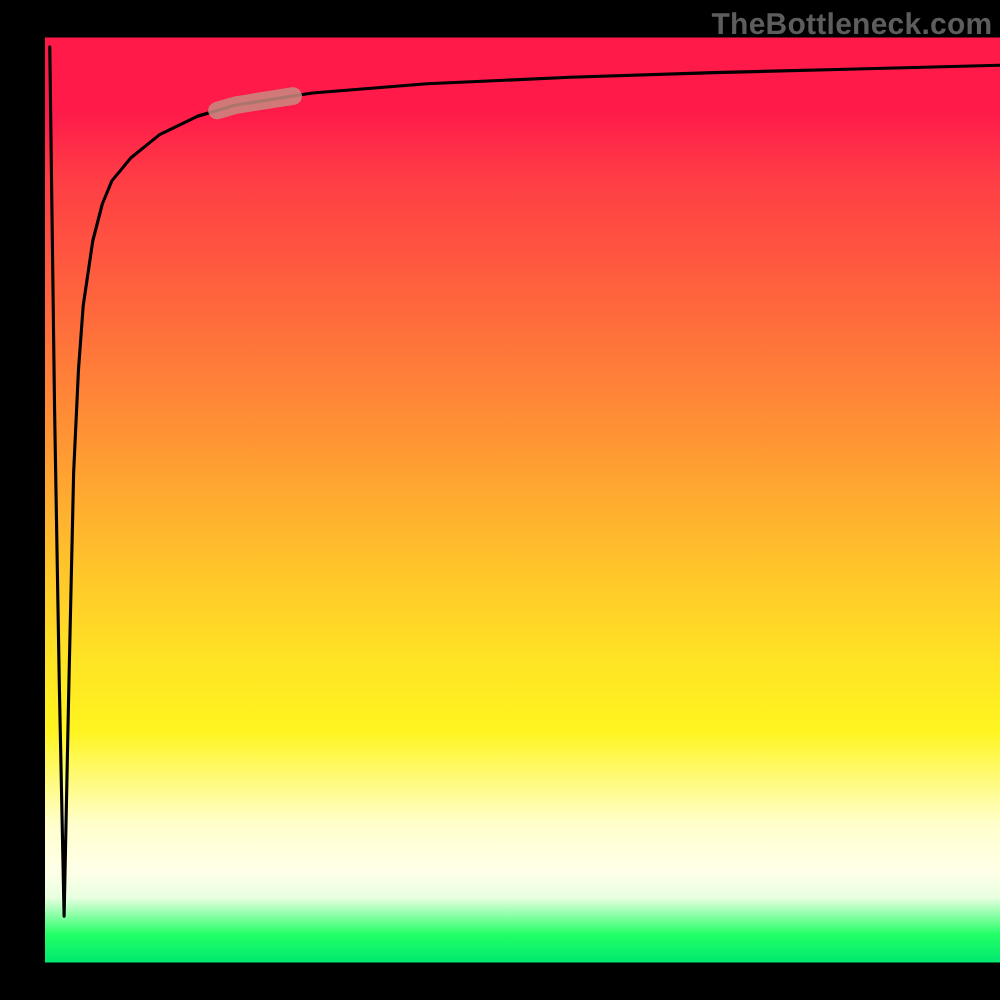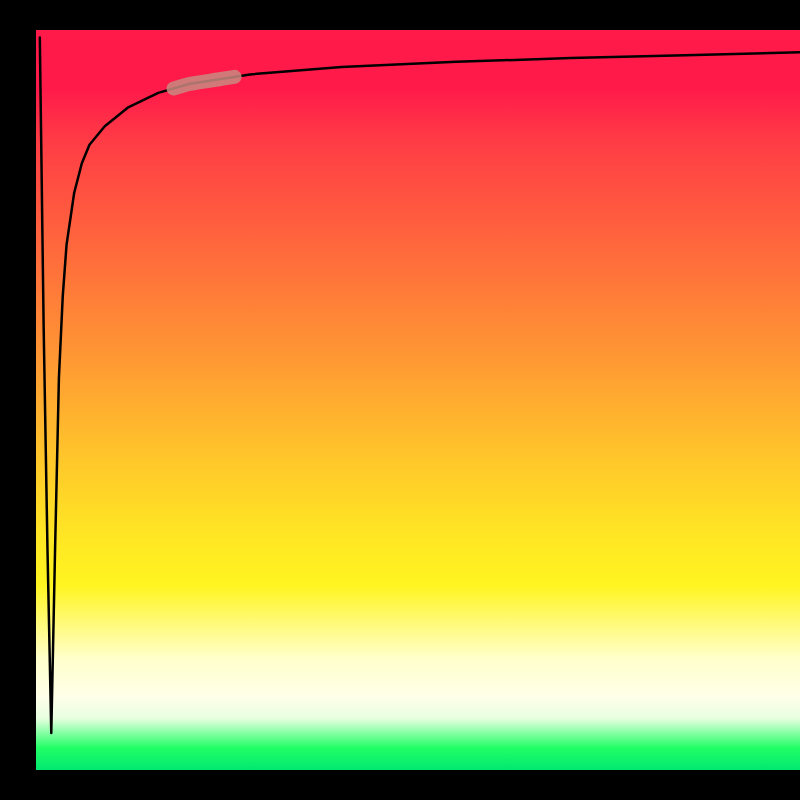--- a/index.html
+++ b/index.html
@@ -51,20 +51,21 @@
     pointer-events: none;
   }
 </style>
 </head>
 <body>
 
 <div class="chart-container">
 
   <div class="plot-area"></div>
 
+  <div class="watermark">TheBottleneck.com</div>
 
   <svg class="curve-layer" viewBox="0 0 800 800">
     <g>
       <path id="main-curve" fill="none" stroke="#000000" stroke-width="2.5" stroke-linejoin="round" stroke-linecap="round" d="M39.82 37.40 L43.64 326.00 L47.46 548.00 L51.28 733.00 L55.10 548.00 L58.92 377.80 L62.74 296.40 L66.56 244.60 L74.20 192.80 L81.84 163.20 L89.48 144.70 L104.76 126.20 L127.68 107.70 L158.24 92.90 L188.80 84.02 L249.92 74.40 L341.60 67.00 L456.20 61.82 L570.80 58.12 L685.40 55.16 L800.00 52.20"></path>
       <path id="marker-seg" fill="none" stroke="#c98a80" stroke-width="14" stroke-linecap="round" opacity="0.85" d="M173.52 88.46 L178.61 86.98 L183.71 85.50 L188.80 84.02 L193.89 83.22 L198.99 82.42 L204.08 81.61 L209.17 80.81 L214.27 80.01 L219.36 79.21 L224.45 78.41 L229.55 77.61 L234.64 76.81"></path>
     </g>
   </svg>
 
 </div>
 

